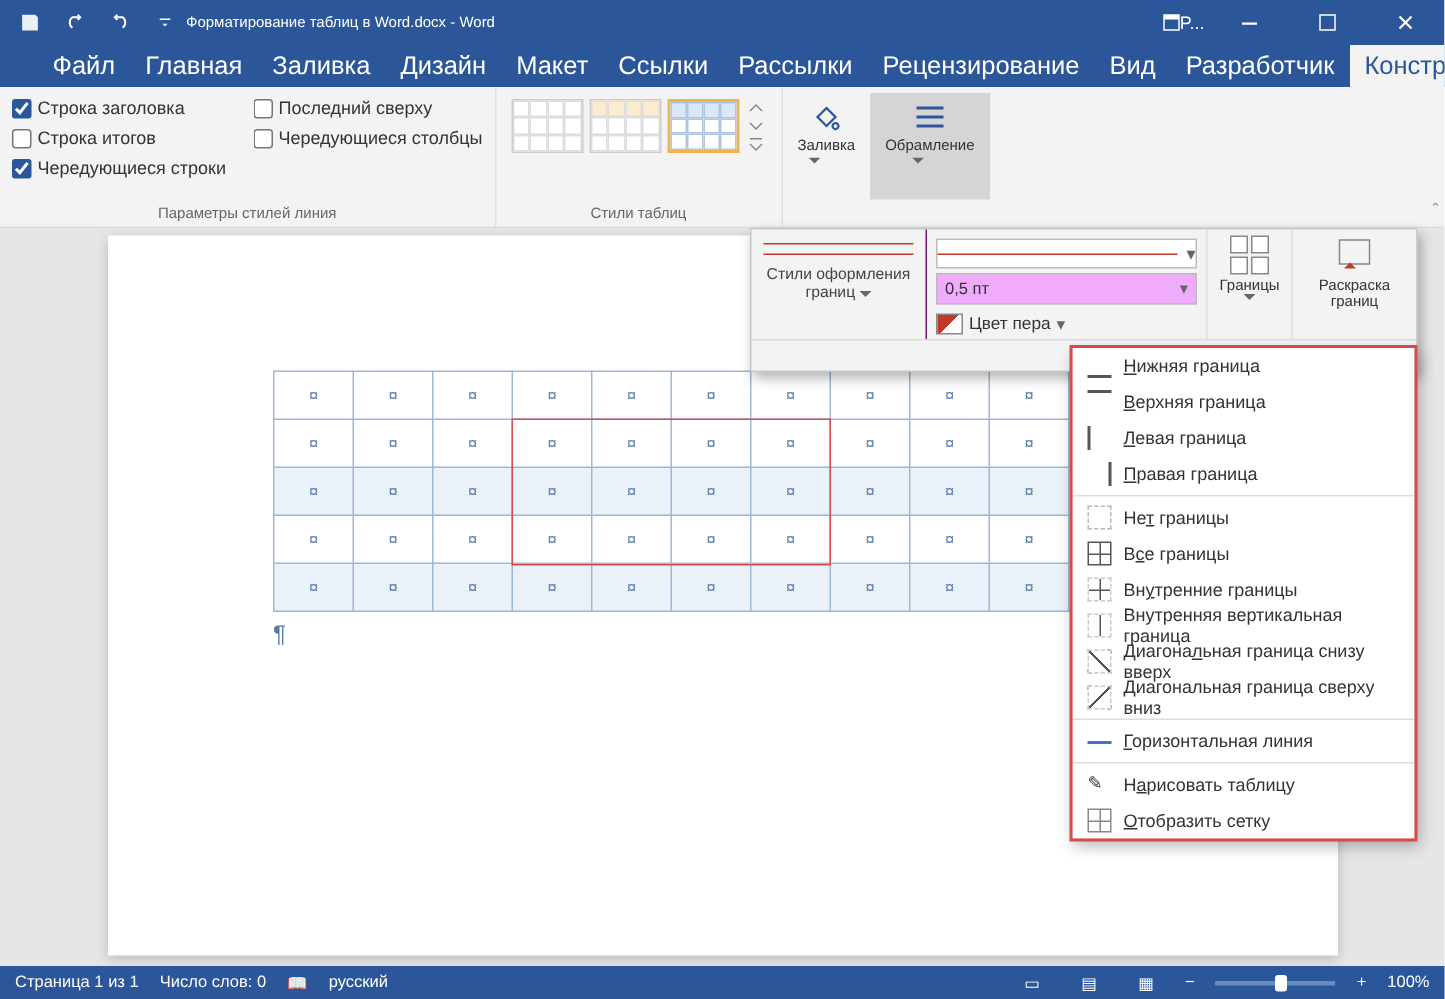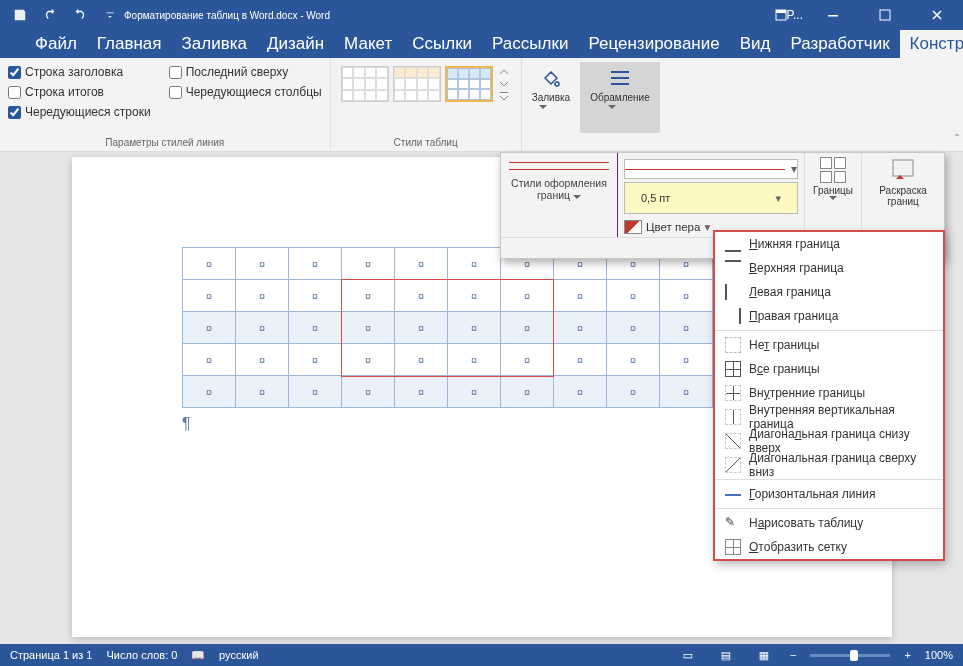--- a/index.html
+++ b/index.html
@@ -42,21 +42,21 @@
 .sel-box { position: absolute; border: 1.5px solid #d94a4a; pointer-events: none; }
 .para-mark{position:absolute; left:110px; top:258px; color:#5a79a5; font-size:16px;}
 .dropdown { position: absolute; top:152px; left:500px; width:445px; background: #f3f3f3; border: 1px solid #c8c8c8; box-shadow: 2px 4px 8px rgba(0,0,0,0.3); z-index: 10; }
 .dd-top { display: flex; }
 .dd-styles { flex: 1; padding: 6px 8px; display:flex; flex-direction:column; align-items:center; border-right:1px solid #701a75;}
 .dd-line { border-top: 1.5px solid #c0392b; width: 100px; margin: 3px 0; }
 .dd-styles-label{font-size:10.5px;color:#444;text-align:center;margin-top:4px;}
 .dd-right { width: 200px; padding:6px 6px 0; display:flex;flex-direction:column;gap:3px;}
 .weight-row{border:1px solid #bbb;background:#fff;height:20px;display:flex;align-items:center;justify-content:center;}
 .weight-row .line{border-top:1.5px solid #c0392b;width:160px;}
-.pt-row{border:1px solid #bbb;background:#fef9c3;height:32px;display:flex;align-items:center;padding:0 16px;font-size:11px;justify-content:space-between;}
+.pt-row{border:1px solid #bbb;background:#f0abfc;height:21px;display:flex;align-items:center;padding:0 5px;font-size:11px;justify-content:space-between;}
 .pen-row{display:flex;align-items:center;gap:4px;font-size:11.5px;height:20px;}
 .pen-swatch{width:18px;height:14px;border:1px solid #888;background:linear-gradient(135deg,#c0392b 50%,#fff 50%);}
 .dd-rightcol{display:flex;flex-direction:column;align-items:center;padding:4px 8px;border-left:1px solid #ddd;}
 .dd-rightcol .cell-icon{display:grid;grid-template:1fr 1fr/1fr 1fr;width:26px;height:26px;gap:2px;}
 .dd-rightcol .cell-icon div{border:1px solid #888;background:#fff;}
 .dd-rightcol span{font-size:10px;margin-top:2px;text-align:center;}
 .dd-obramlenie{font-size:10.5px;color:#444;text-align:center;padding:4px 0;border-top:1px solid #ddd;}
 .border-menu { position: absolute; top: 231px; left: 714px; width: 230px; background: #fff; border: 1px solid #c8c8c8; box-shadow: 2px 4px 10px rgba(0,0,0,0.3); z-index: 20; outline:2px solid #d94a4a; outline-offset:-1px;}
 .bm-item { display: flex; align-items: center; gap: 8px; padding: 4px 10px; font-size: 12px; cursor: pointer; height:24px;}
 .bm-item:hover, .bm-item.hover { background: #e8eef6; }

